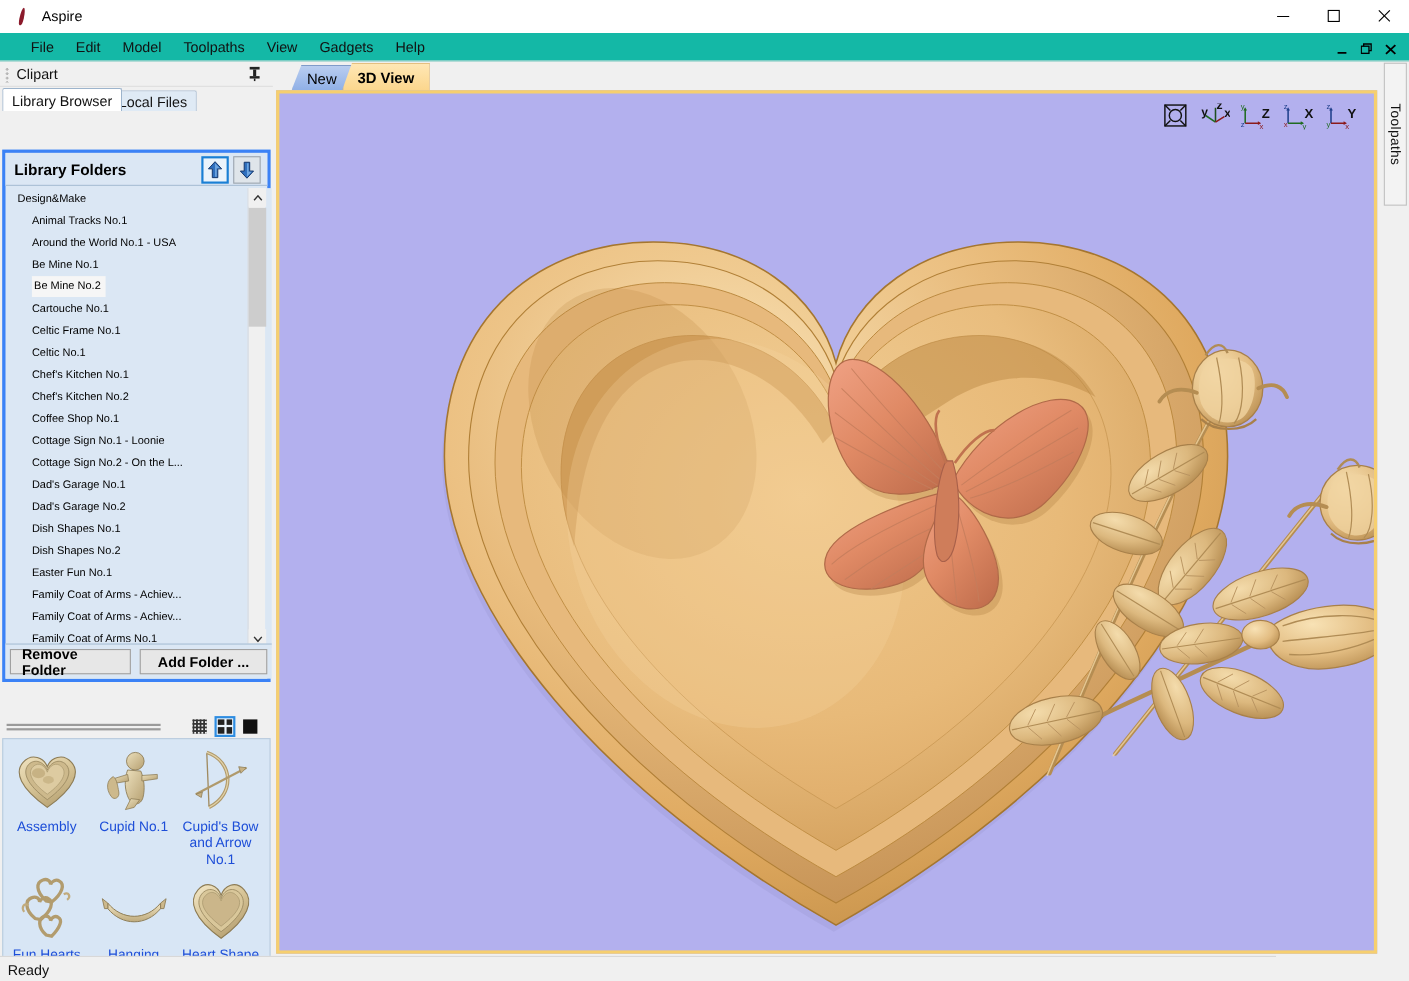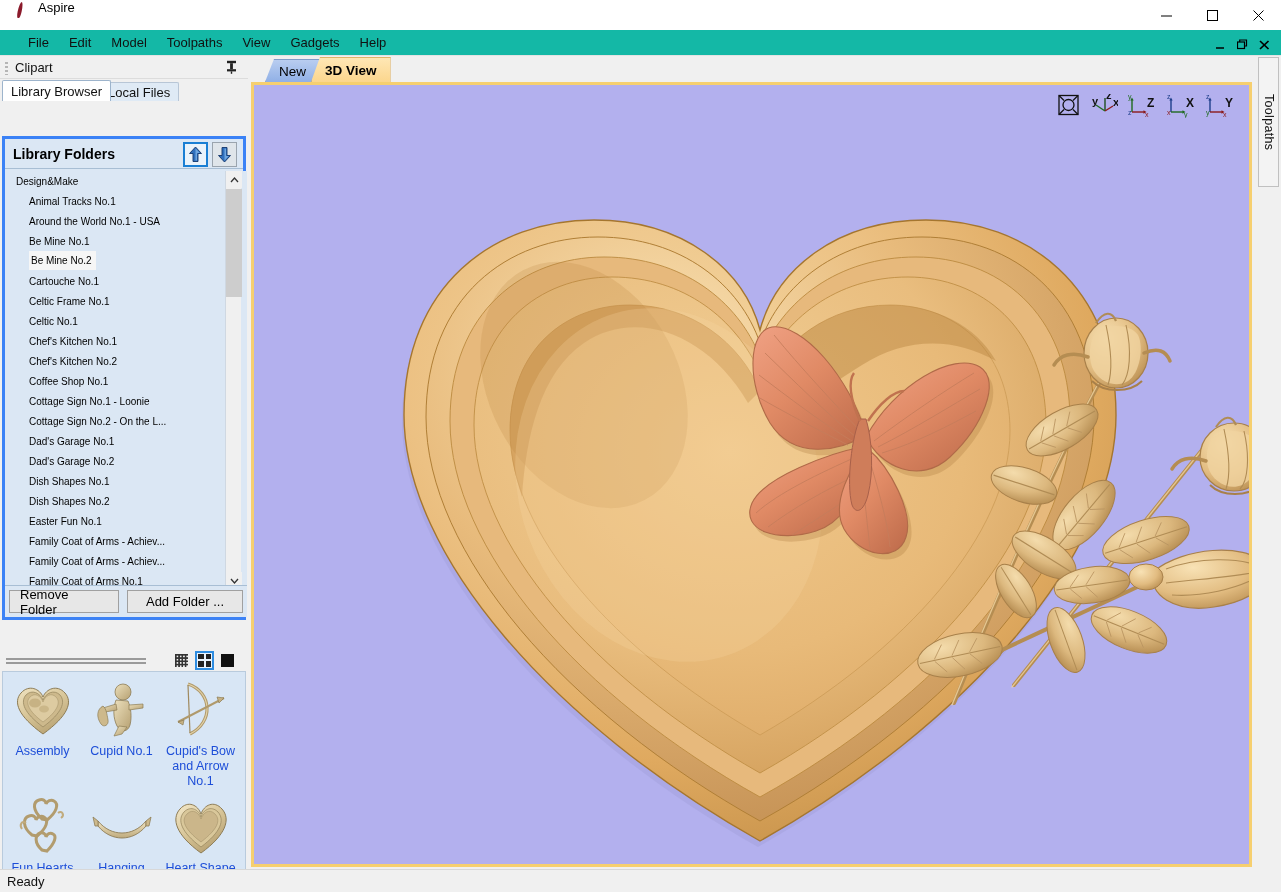--- a/index.html
+++ b/index.html
@@ -8,21 +8,21 @@
     font-family: "Liberation Sans", sans-serif;
     font-size: 13px;
     background: #ffffff;
     overflow: hidden;
   }
   #app { position: relative; width: 1281px; height: 892px; background: #f0f0f0; }
 
   
   .titlebar {
     position: absolute; left: 0; top: 0; width: 1281px; height: 30px;
-    background: #ffffff; display: flex; 
+    background: #ffffff; display: flex; align-items: center;
     border-bottom: 1px solid #ffffff;
   }
   .app-logo {
     width: 22px; height: 20px; margin-left: 10px; position: relative;
   }
   .app-logo::after {
     content: ""; position: absolute; left: 8px; top: 2px;
     width: 4px; height: 16px; background: #8b1a2b;
     border-radius: 50% 50% 40% 40% / 60% 60% 40% 40%;
     transform: skewX(-12deg);
@@ -117,20 +117,21 @@
 
   .folder-buttons {
     position: absolute; left: 0; bottom: 0; width: 242px; height: 32px;
     display: flex; align-items: center; justify-content: space-around;
     background: #dbe7f4; border-top: 1px solid #a8bed4;
   }
   .fbtn {
     height: 23px; background: #e7e7e7; border: 1px solid #a0a0a0;
     font-size: 13px; color: #000; display: flex; align-items: center; justify-content: center;
     padding: 0 10px;
+    font-weight: bold;
   }
   .fbtn.remove { width: 110px; }
   .fbtn.add { width: 116px; }
 
   
   .viewbar {
     position: absolute; left: 2px; top: 592px; width: 244px; height: 22px;
     background: #f0f0f0; display: flex; align-items: center;
   }
   .slider-track {

